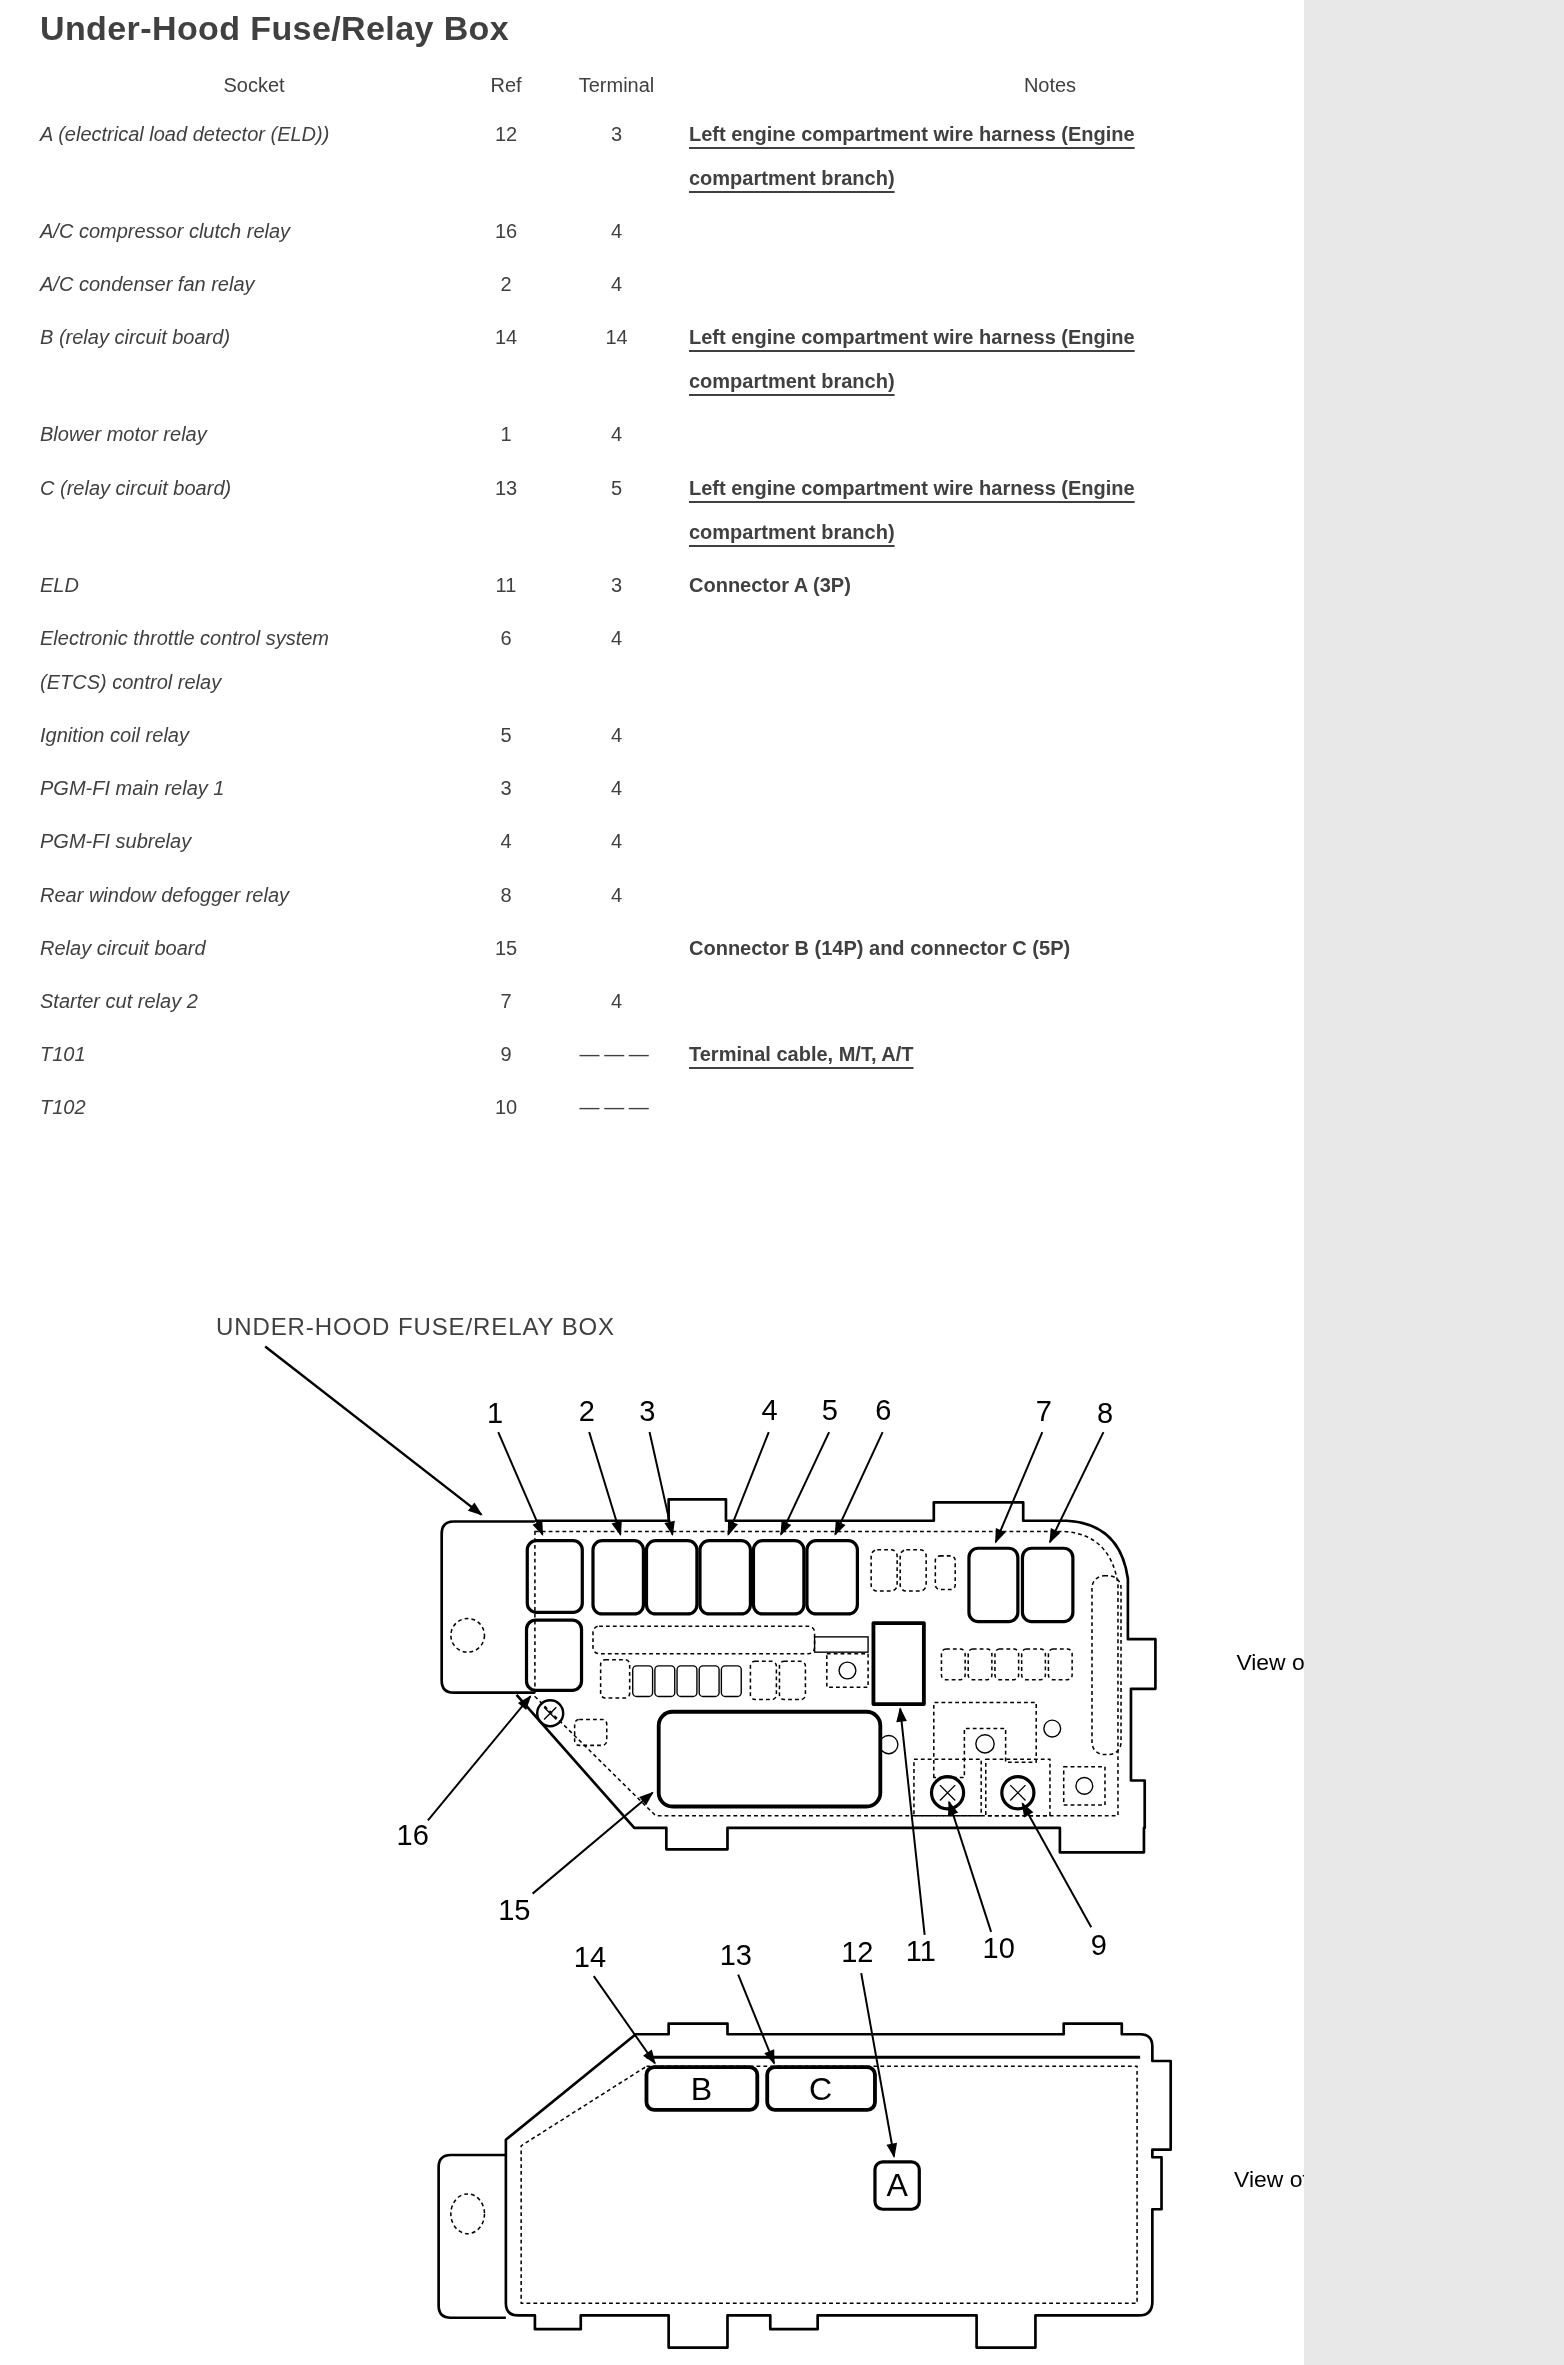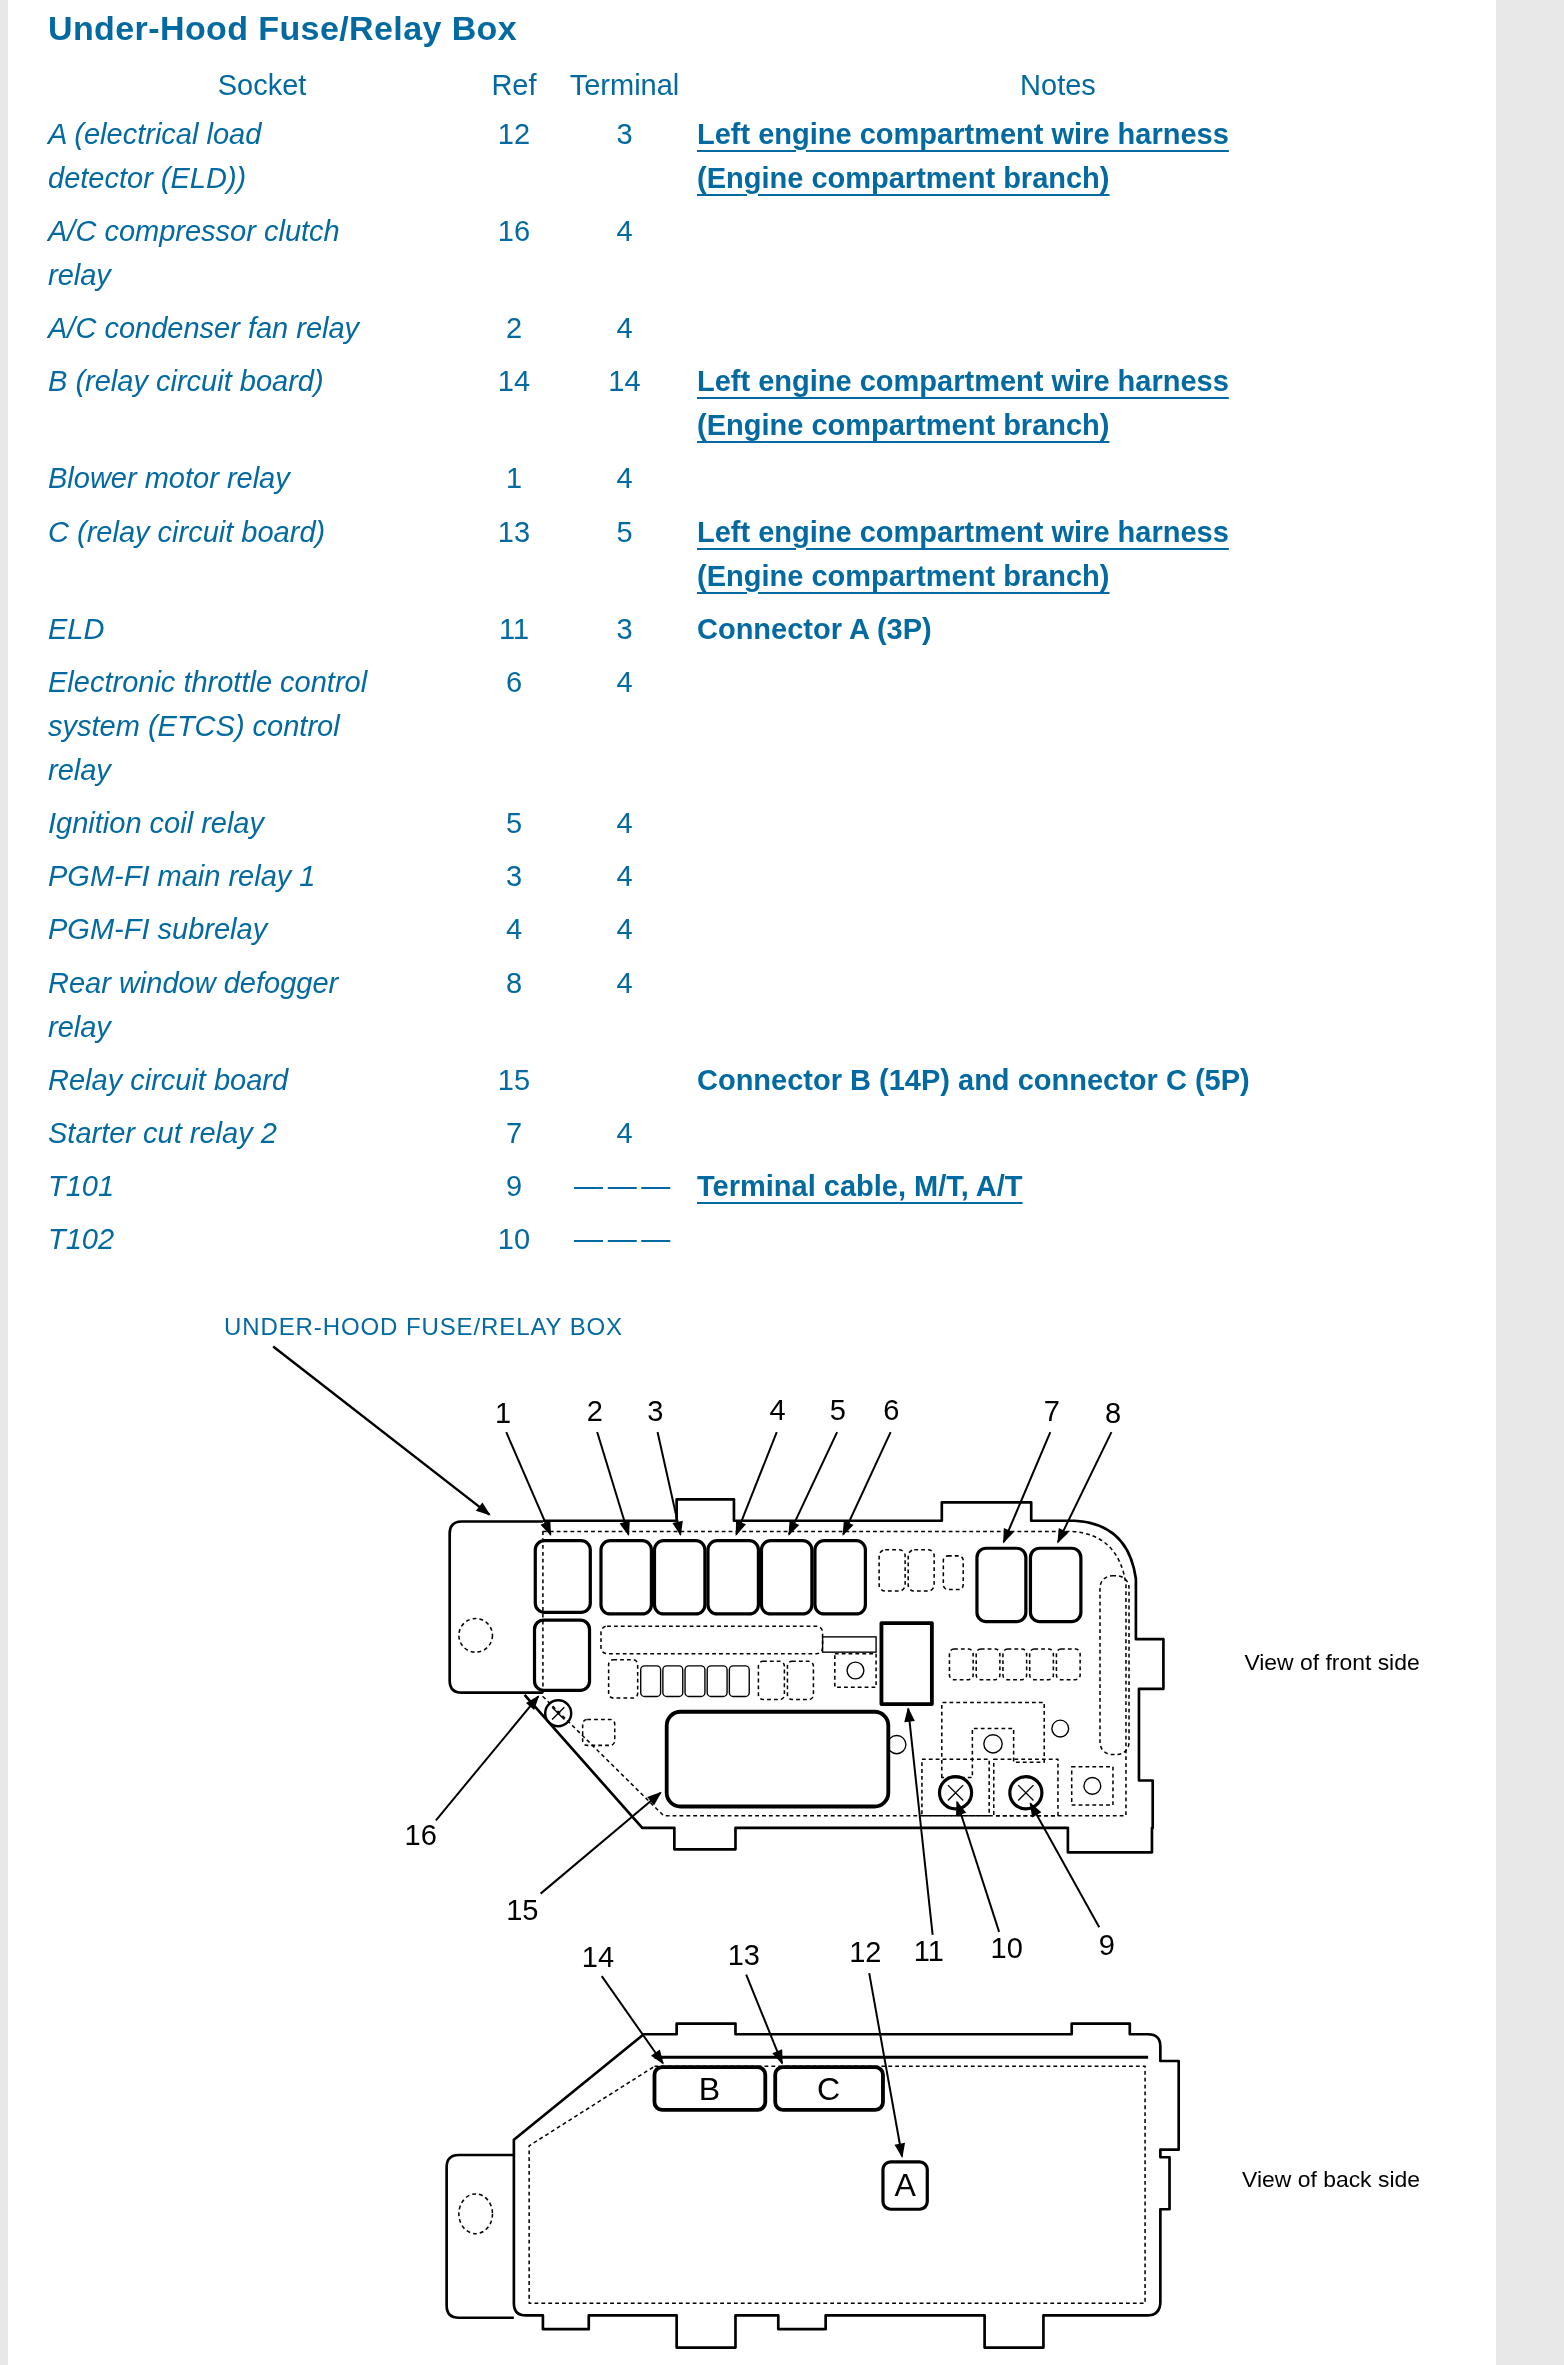--- a/index.html
+++ b/index.html
@@ -1,21 +1,21 @@
 <!DOCTYPE html>
 <html style="font-size:12.2px"><head>
 <meta charset="utf-8">
 <style>
   html,body{margin:0;padding:0;background:#e8e8e8;}
-  .page{position:relative;width:1488px;height:2366px;background:#ffffff;color:#0369a1;
-        font-family:"Liberation Sans", sans-serif;overflow:hidden;margin-left:8px;}
+  .page{position:relative;width:1304px;height:2366px;background:#ffffff;color:#404040;
+        font-family:"Liberation Sans", sans-serif;overflow:hidden;}
   .title{position:absolute;left:40px;top:9.2px;font-size:34px;font-weight:700;letter-spacing:0.4px;}
   .tablewrap{position:absolute;left:40px;top:63px;width:1488px;}
   .trow{display:grid;grid-template-columns:428px 76px 145px 722px 115px;
-        align-items:start;margin-bottom:9.2px;font-size:29px;line-height:44px;}
+        align-items:start;margin-bottom:9.2px;font-size:20px;line-height:44px;}
   .thead{margin-bottom:4.6px;}
   .c-sock{max-width:321px;font-style:italic;}
   .c-ref,.c-term{text-align:center;}
   .c-conn{max-width:722px;font-weight:bold;}
   .c-conn.w7{max-width:535px;}
   .u{text-decoration:underline;text-decoration-thickness:2.3px;text-underline-offset:6.1px;}
   .ctr{text-align:center;}
   .dash{letter-spacing:4.6px;}
   .boxlabel{position:absolute;left:216px;top:1313px;font-size:24px;letter-spacing:0.9px;}
   svg{position:absolute;left:0;top:1299px;}

